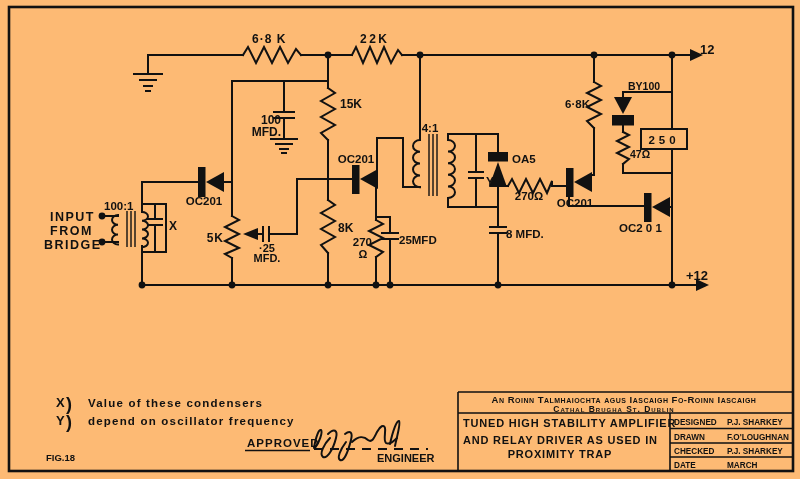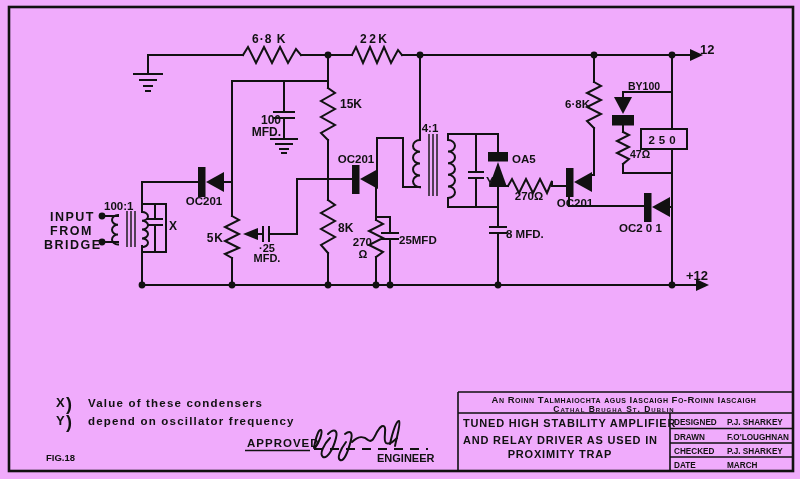--- a/index.html
+++ b/index.html
@@ -1,16 +1,16 @@
 <!DOCTYPE html>
 <html><head>
 <meta charset="utf-8">
 <style>
   html,body{margin:0;padding:0;background:#e8e8e8;}
-  #page{position:relative;width:800px;height:479px;background:#f0abfc;overflow:hidden;}
+  #page{position:relative;width:800px;height:479px;background:#fdba74;overflow:hidden;}
   svg{position:absolute;left:0;top:0;}
   .wire{stroke:#111;stroke-width:2;fill:none;stroke-linecap:square;}
   .thin{stroke:#111;stroke-width:1.4;fill:none;}
   .blk{fill:#111;stroke:none;}
   .box{stroke:#111;stroke-width:2;fill:none;}
   .lbl{font-family:"Liberation Sans",sans-serif;font-weight:bold;fill:#111;}
   .sc{font-variant:small-caps;font-weight:bold;}
   .tb{stroke:#111;stroke-width:1.6;fill:none;}
   .dash{stroke:#111;stroke-width:2;stroke-dasharray:9 7;fill:none;}
   .sig{stroke:#111;stroke-width:2;fill:none;stroke-linecap:round;}

